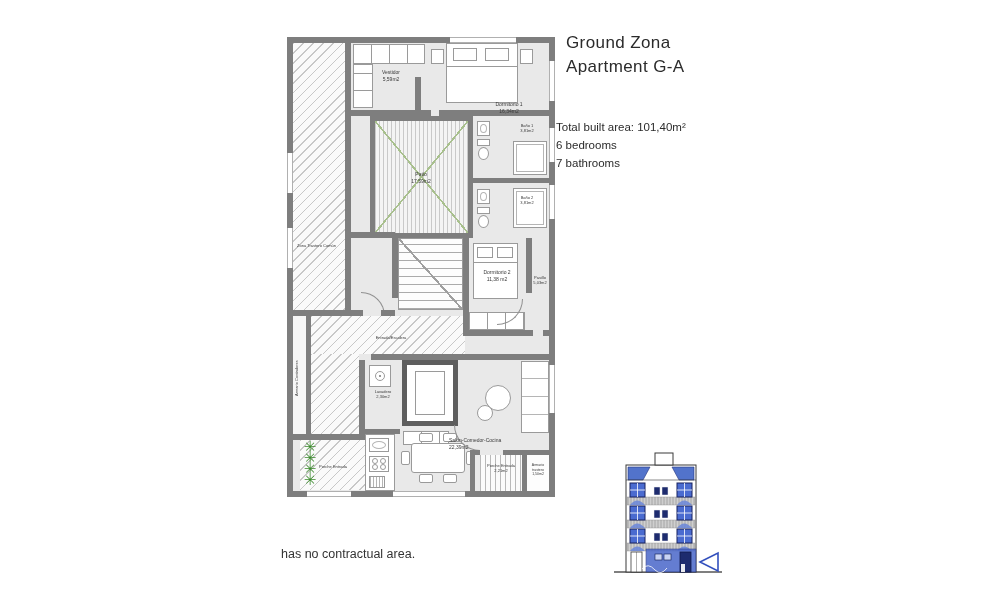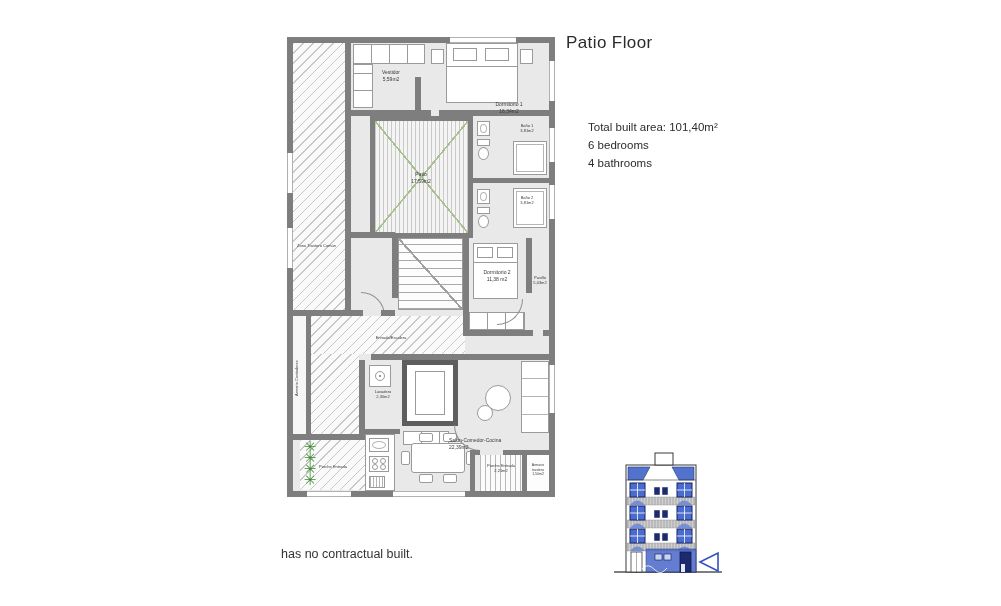--- a/index.html
+++ b/index.html
@@ -43,21 +43,21 @@
   .dot{position:absolute;left:50%;top:50%;width:10px;height:10px;margin:-5px 0 0 -5px;border:1px solid #9a9a9a;border-radius:50%;}
   .dot:after{content:"";position:absolute;left:3px;top:3px;width:2px;height:2px;background:#777;border-radius:50%;}
   .plant{position:absolute;left:6px;top:398px;width:22px;height:48px;z-index:3;color:#3c8a2e;
          font-size:15px;line-height:11px;text-align:center;}
   .vert-label{position:absolute;left:1px;top:282px;width:11px;height:106px;z-index:6;
         writing-mode:vertical-rl;transform:rotate(180deg);font-size:4px;color:#3a3a3a;text-align:center;}
 
   
   .title{position:absolute;left:566px;top:31px;font-size:17px;line-height:1.4;letter-spacing:.4px;
          font-weight:500;color:#2b2b2b;}
-  .summary{position:absolute;left:588px;top:119px;font-size:11.5px;line-height:1.55;color:#2b2b2b;}
+  .summary{position:absolute;left:556px;top:119px;font-size:11.5px;line-height:1.55;color:#2b2b2b;}
   .disclaimer{position:absolute;left:281px;top:545px;font-size:12.5px;line-height:1.45;color:#333;}
 
   
   .elevation{position:absolute;left:612px;top:449px;width:112px;height:130px;}
 </style>
 </head>
 <body>
 
 <div class="page">
 
@@ -233,31 +233,32 @@
       <span class="nm">Porche Entrada</span>
         <span class="ar">2,21m2</span>
       </div>
     <div class="lbl tiny" style="left:234px;top:420px;width:22px;font-size:3.5px;">
       <span class="nm">Armario trastero</span>
         <span class="ar">1,50m2</span>
       </div>
   </div>
 
   <div class="title">
-    <div>Patio Floor</div>
+    <div>Ground Zona</div>
+    <div>Apartment G-A</div>
   </div>
 
   <div class="summary">
     <div>Total built area: 101,40m²</div>
     <div>6 bedrooms</div>
-    <div>4 bathrooms</div>
+    <div>7 bathrooms</div>
   </div>
 
   <div class="disclaimer">
-    <div>has no contractual built.</div>
+    <div>has no contractual area.</div>
   </div>
 
   <div class="elevation">
     <svg viewBox="0 0 112 130" width="112" height="130">
       <defs>
         <pattern id="vstripe" width="3" height="8" patternUnits="userSpaceOnUse">
           <rect width="3" height="8" fill="#cfcfcf"></rect>
           <line x1="1" y1="0" x2="1" y2="8" stroke="#9a9a9a" stroke-width="0.8"></line>
         </pattern>
       </defs>

